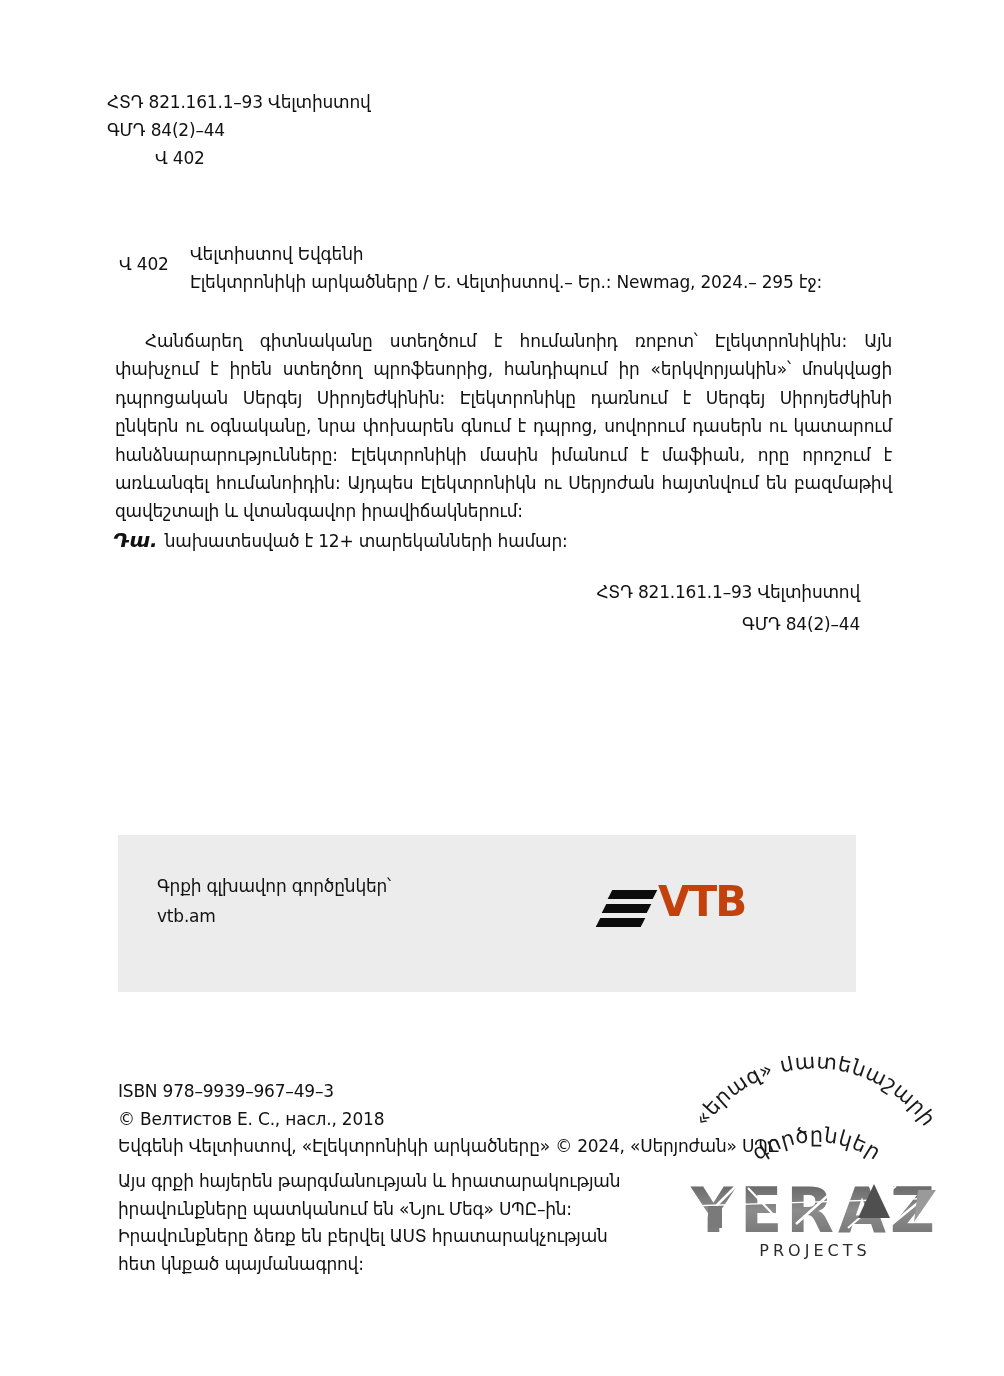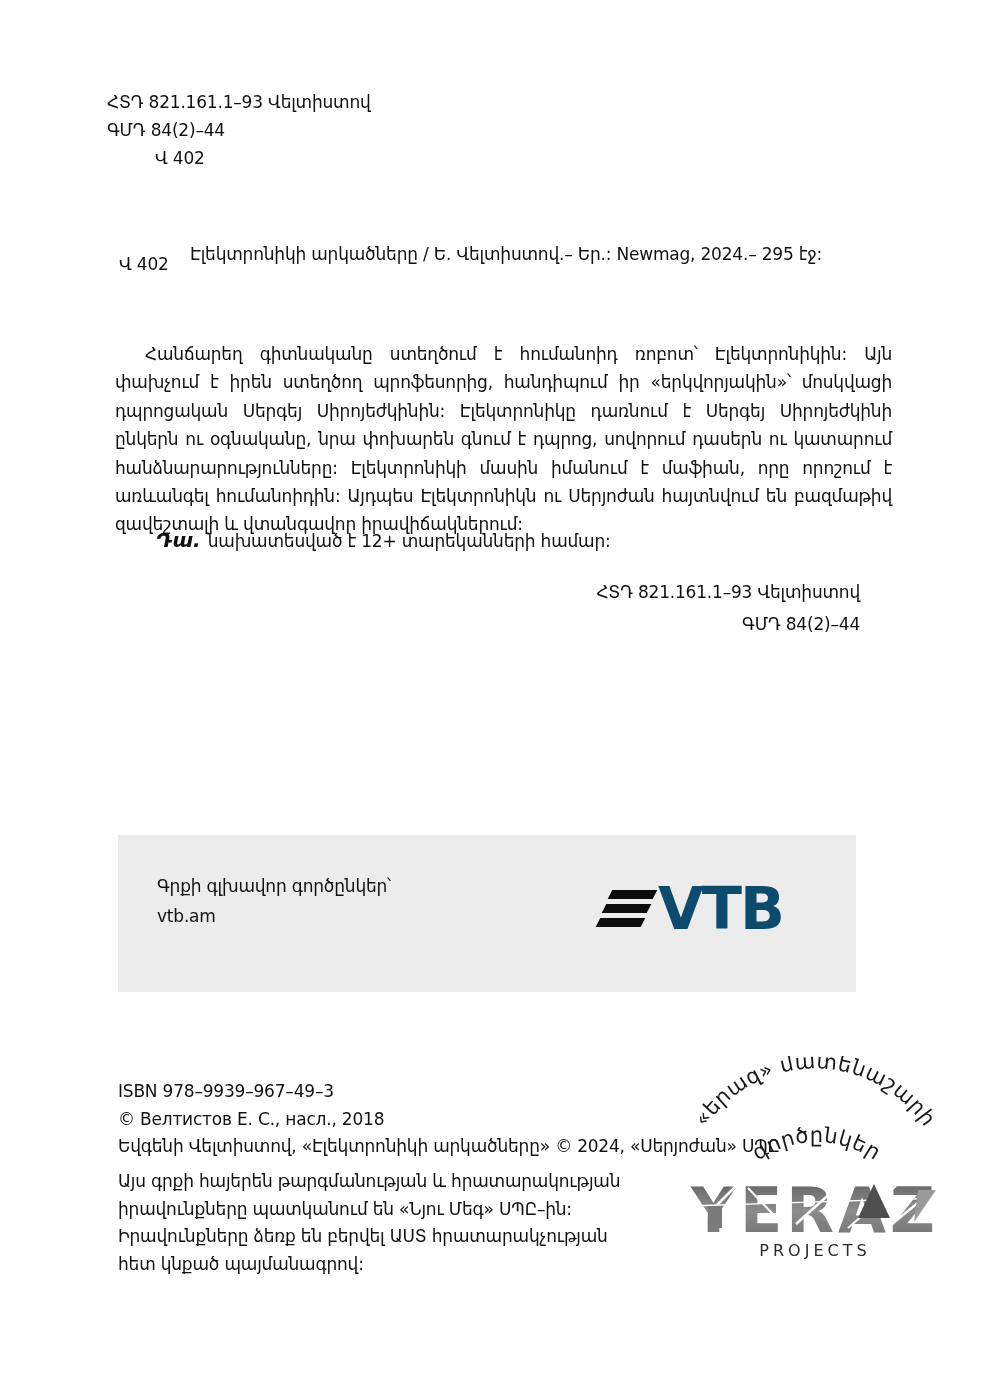--- a/index.html
+++ b/index.html
@@ -19,44 +19,44 @@
   .udc-top { position:absolute; left:107px; top:88px; line-height:28px; }
   .udc-top .indent { padding-left:48px; }
 
   
   .catalog { position:absolute; left:119px; top:240px; display:flex; }
   .catalog-code { width:71px; padding-top:14px; white-space:nowrap; }
   .catalog-desc { line-height:28px; max-width:720px; }
 
   
   .annotation {
-    position:absolute; left:115px; top:340px; width:777px;
+    position:absolute; left:115px; top:327px; width:777px;
     line-height:28.4px; text-align:justify; text-indent:30px;
   }
 
   
-  .age-note { position:absolute; left:113px; top:528px;margin-left:43px; }
+  .age-note { position:absolute; left:113px; top:528px; }
   .age-lead { font-style:italic; font-weight:bold; font-size:20px; margin-right:7px; letter-spacing:0; }
 
   
   .codes-right { position:absolute; right:144px; top:576px; text-align:right; line-height:32px; }
 
   
   .sponsor-box {
     position:absolute; left:118px; top:835px; width:738px; height:157px;
     background:#ececec;
   }
   .sponsor-text { position:absolute; left:39px; top:36px; line-height:30px; }
   .vtb-logo { position:absolute; left:480px; top:50px; display:flex; align-items:flex-start; }
   .vtb-stripes { display:flex; flex-direction:column; margin-top:5px; margin-right:3px; }
   .vtb-stripe { width:45px; height:9px; background:#0c0c0c; transform:skewX(-27deg); margin-bottom:5px; }
   .vtb-stripe.s1 { margin-left:12px; }
   .vtb-stripe.s2 { margin-left:6px; }
   .vtb-stripe.s3 { margin-left:0; }
-  .vtb-text { font-size:59px; font-weight:bold; line-height:0.82; letter-spacing:-2px; color:#0c4a6e; }
+  .vtb-text { font-size:42px; font-weight:bold; line-height:0.82; letter-spacing:-2px; color:#c2410c; }
 
   
   .imprint { position:absolute; left:118px; top:1078px; line-height:27.5px; }
 
   
   .rights-note { position:absolute; left:118px; top:1168px; width:505px; line-height:27.5px; }
 
   
   .yeraz { position:absolute; left:678px; top:1056px; width:274px; height:208px; }
 </style>
@@ -67,20 +67,21 @@
 
   <div class="udc-top txt">
     <div>ՀՏԴ 821.161.1–93 Վելտիստով</div>
     <div>ԳՄԴ 84(2)–44</div>
     <div class="indent">Վ 402</div>
   </div>
 
   <div class="catalog txt">
     <div class="catalog-code">Վ 402</div>
     <div class="catalog-desc">
+      <div>Վելտիստով Եվգենի</div>
       <div>Էլեկտրոնիկի արկածները / Ե. Վելտիստով.– Եր.: Newmag, 2024.– 295 էջ:</div>
     </div>
   </div>
 
   <div class="annotation txt">Հանճարեղ գիտնականը ստեղծում է հումանոիդ ռոբոտ՝ Էլեկտրոնիկին: Այն փախչում է իրեն ստեղծող պրոֆեսորից, հանդիպում իր «երկվորյակին»՝ մոսկվացի դպրոցական Սերգեյ Սիրոյեժկինին: Էլեկտրոնիկը դառնում է Սերգեյ Սիրոյեժկինի ընկերն ու օգնականը, նրա փոխարեն գնում է դպրոց, սովորում դասերն ու կատարում հանձնարարությունները: Էլեկտրոնիկի մասին իմանում է մաֆիան, որը որոշում է առևանգել հումանոիդին: Այդպես Էլեկտրոնիկն ու Սերյոժան հայտնվում են բազմաթիվ զավեշտալի և վտանգավոր իրավիճակներում:</div>
 
   <div class="age-note txt">
     <span class="age-lead">Դա.</span><span>նախատեսված է 12+ տարեկանների համար:</span>
   </div>
 

